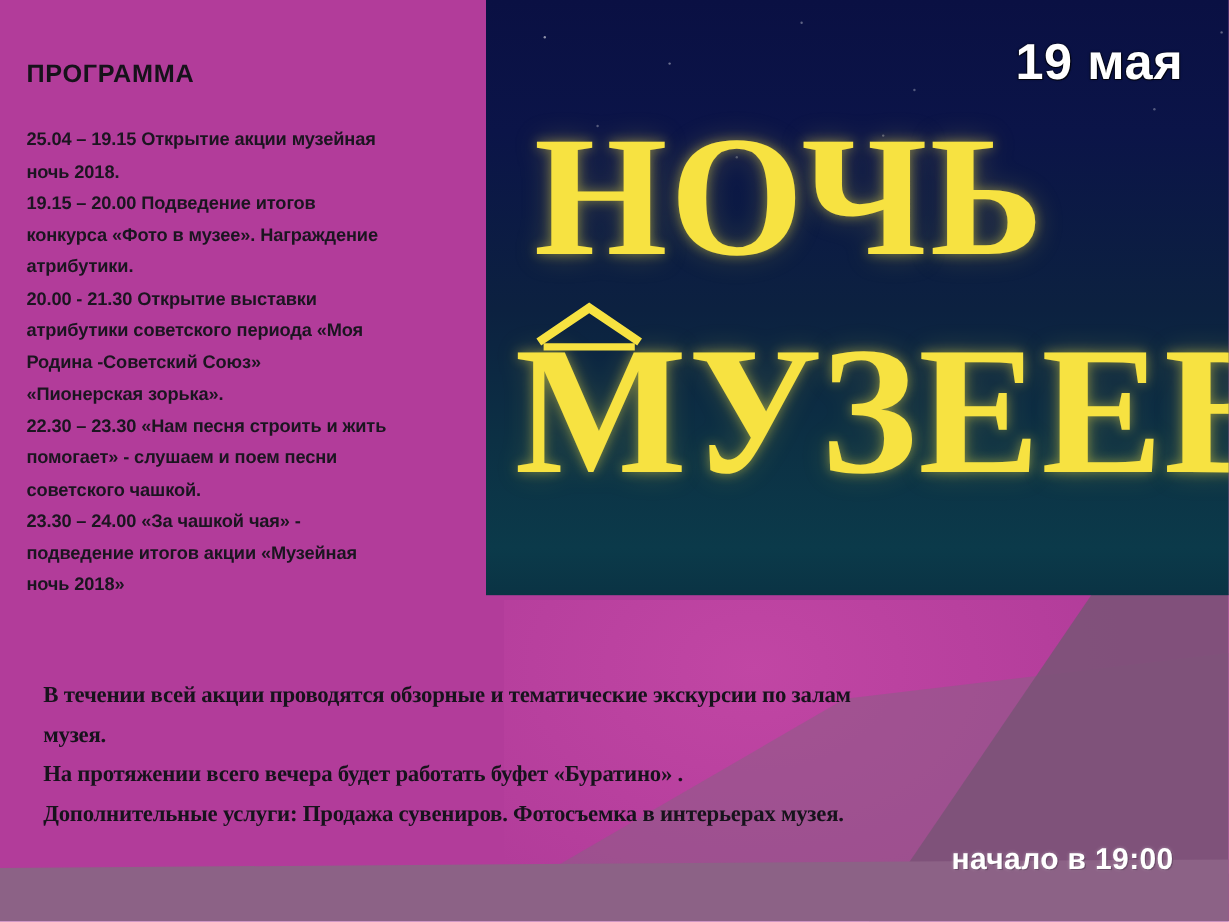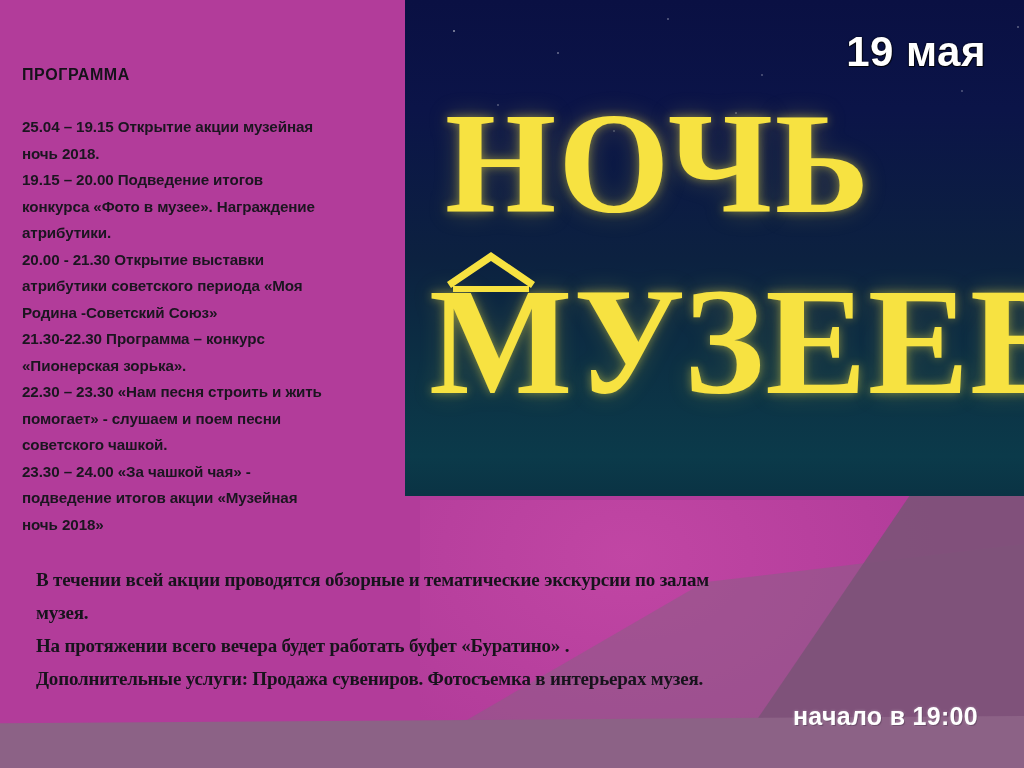--- a/index.html
+++ b/index.html
@@ -80,24 +80,24 @@
   
   .program {
     position: absolute;
     left: 22px;
     top: 50px;
     width: 360px;
     color: #17131c;
   }
 
   .program-title {
-    font-size: 16px;
+    font-size: 21px;
     font-weight: bold;
     letter-spacing: 0.6px;
-    margin: 16px 0 30px 0;
+    margin: 0 0 30px 0;
     color: #16121a;
   }
 
   .program-list {
     margin: 0;
     padding: 0;
     list-style: none;
   }
 
   .program-line {
@@ -249,21 +249,20 @@
 
     <ul class="program-list">
       <li class="program-line">25.04 – 19.15  Открытие акции музейная</li>
       <li class="program-line">ночь 2018.</li>
       <li class="program-line">19.15 – 20.00  Подведение итогов</li>
       <li class="program-line">конкурса «Фото в музее». Награждение</li>
       <li class="program-line">атрибутики.</li>
       <li class="program-line">20.00 - 21.30  Открытие выставки</li>
       <li class="program-line">атрибутики советского периода «Моя</li>
       <li class="program-line">Родина -Советский Союз»</li>
-      <li class="program-line">21.30-22.30  Программа – конкурс</li>
       <li class="program-line">«Пионерская зорька».</li>
       <li class="program-line">22.30 – 23.30 «Нам песня строить и жить</li>
       <li class="program-line">помогает» - слушаем и поем песни</li>
       <li class="program-line">советского чашкой.</li>
       <li class="program-line">23.30 – 24.00 «За чашкой чая» -</li>
       <li class="program-line">подведение итогов акции «Музейная</li>
       <li class="program-line">ночь 2018»</li>
     </ul>
   </div>
 

